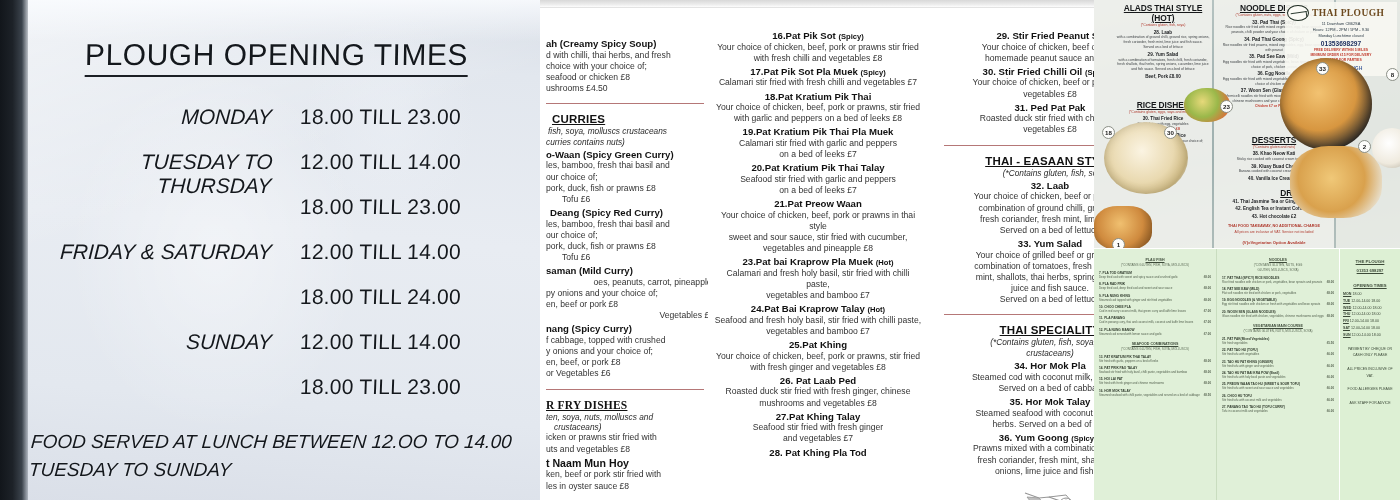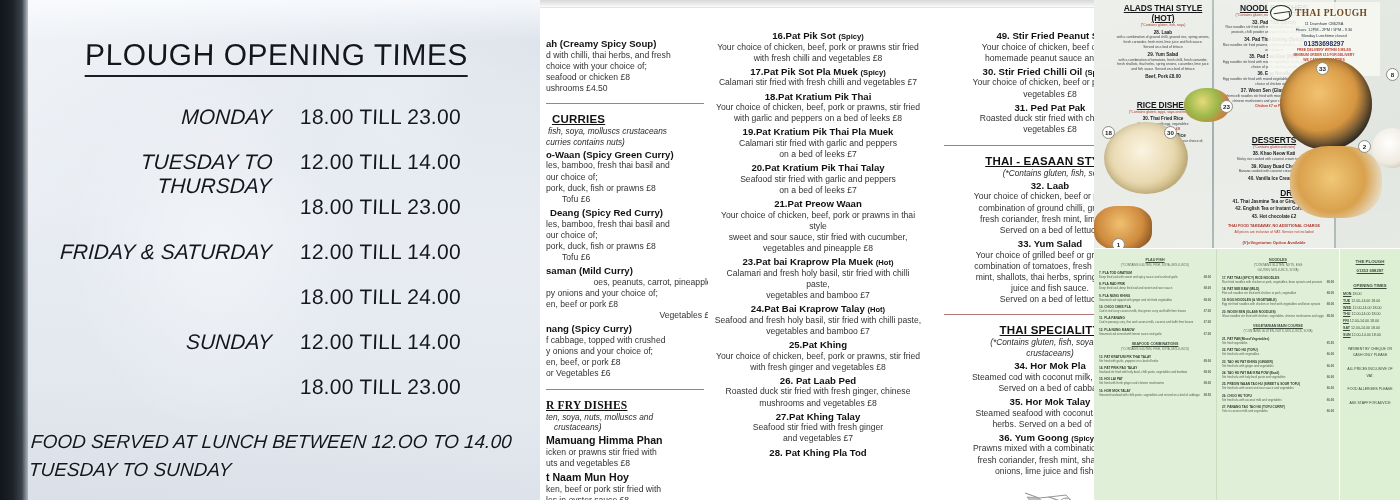--- a/index.html
+++ b/index.html
@@ -132,21 +132,21 @@
     text-align: center; font-size: 4.6px; font-weight: bold; color: #1a1c1f;
     margin-top: 1.5px; line-height: 1.25;
   }
   .t-desc {
     text-align: center; font-size: 3.4px; color: #3b3f42; line-height: 1.45;
   }
   .t-red { color: #c0392b; font-weight: bold; }
 
   
   #brand {
-    position: absolute; right: 20px; top: 2px; width: 112px; height: 74px;
+    position: absolute; right: 3px; top: 2px; width: 112px; height: 74px;
     background: rgba(247,247,242,.9); padding: 3px 2px;
   }
   #brand-row { display: flex; align-items: center; gap: 3px; }
   .brand-logo {
     width: 22px; height: 16px; border-radius: 50%;
     background: #fbfbf6; border: 1.1px solid #1c2a20; position: relative; flex: 0 0 auto;
   }
   .brand-logo::after {
     content: ""; position: absolute; left: 3px; top: 6px; width: 15px; height: 5px;
     border-top: 1.1px solid #2e3d33; border-right: 1.1px solid #2e3d33;
@@ -295,21 +295,20 @@
             <div class="m-desc ul" style="text-align:left; padding-left:78px;">or Vegetables £6</div>
           </div>
 
           <div class="m-rule" style="margin-left:78px;"></div>
 
           <div class="m-sec-title" style="text-align:left; padding-left:78px;font-family:Liberation Serif, serif;">R FRY DISHES</div>
           <div class="m-allergen" style="text-align:left; padding-left:78px;">ten, soya, nuts, molluscs and</div>
           <div class="m-allergen" style="text-align:left; padding-left:86px;">crustaceans)</div>
 
           <div>
-            <div class="m-item" style="text-align:left; padding-left:78px; font-size:10.6px;">Mamuang Himma Phan</div>
             <div class="m-desc" style="text-align:left; padding-left:78px;">icken or prawns stir fried with</div>
             <div class="m-desc" style="text-align:left; padding-left:78px;">uts and vegetables £8</div>
           </div>
           <div>
             <div class="m-item" style="text-align:left; padding-left:78px; font-size:10.6px;">t Naam Mun Hoy</div>
             <div class="m-desc" style="text-align:left; padding-left:78px;">ken, beef or pork stir fried with</div>
             <div class="m-desc" style="text-align:left; padding-left:78px;">les in oyster sauce £8</div>
           </div>
 
         </div>
@@ -378,21 +377,21 @@
 
         </div>
 
       </div>
 
       <div class="mcol mcol-3">
         <div class="m-clip-right" style="text-align:center;">
           <div style="height:18px"></div>
 
           <div>
-            <div class="m-item"><span>49. </span><span>Stir Fried Peanut Sa</span></div>
+            <div class="m-item"><span>29. </span><span>Stir Fried Peanut Sa</span></div>
             <div class="m-desc">Your choice of chicken, beef or pork</div>
             <div class="m-desc">homemade peanut sauce and veg</div>
           </div>
           <div>
             <div class="m-item"><span>30. </span><span>Stir Fried Chilli Oil</span> <span class="spice">(Spicy)*c</span></div>
             <div class="m-desc">Your choice of chicken, beef or pork stir f</div>
             <div class="m-desc">vegetables £8</div>
           </div>
           <div>
             <div class="m-item"><span>31. </span><span>Ped Pat Pak</span></div>

